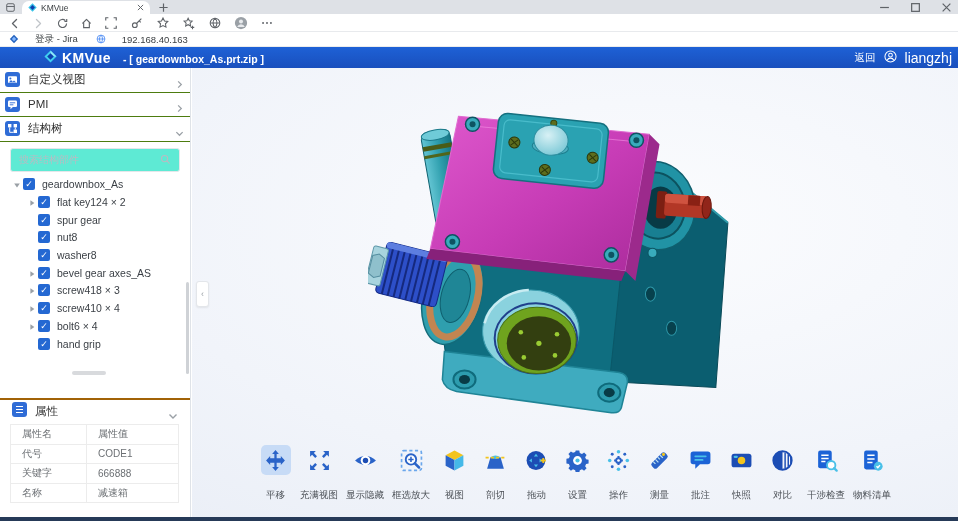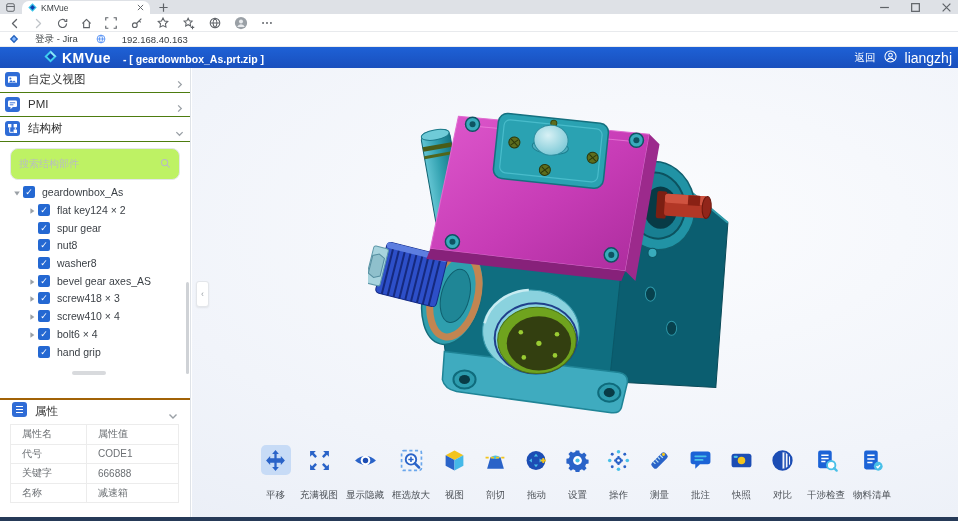--- a/index.html
+++ b/index.html
@@ -40,21 +40,21 @@
   #header-right { margin-left:auto; margin-right:6px; display:flex; align-items:center; gap:8px; }
   #back-link { font-size:10.5px; cursor:pointer; }
   #username { font-size:14px; }
 
   
   #sidebar { position:absolute; top:68px; left:0; width:191px; bottom:4px; background:#fff; border-right:1px solid #dfe3e8; }
   .section-row { height:24.5px; display:flex; align-items:center; padding:0 5px; border-bottom:1px solid #4d7c0f; cursor:pointer; }
   .section-row .lbl { flex:1; font-size:11.5px; color:#333; margin-left:8px; }
   .section-row .ic { width:15px; height:15px; }
   .chev { width:10px; height:10px; }
-  #search-box { margin:6px 10px 0 10px; height:32px; border:1px solid #e4e7ea; background:#bef264; border-radius:8px;
+  #search-box { margin:6px 10px 0 10px; height:24px; border:1px solid #e4e7ea; background:#5eead4; border-radius:3px;
                 display:flex; align-items:center; padding:0 8px; }
   #search-box input { border:none; outline:none; background:transparent; flex:1; font-size:10px; color:#555;
                       font-family:"Liberation Sans",sans-serif; }
   #search-box input::placeholder { color:#b8bcc2; }
   #tree { margin-top:4px; }
   .tree-row { height:17.7px; display:flex; align-items:center; cursor:pointer; }
   .tree-row .caret { width:13px; text-align:center; }
   .tree-row .caret svg { display:inline-block; vertical-align:middle; }
   .cb { width:12px; height:12px; background:#2468d2; border-radius:2px; color:#fff; font-size:9px; line-height:12px;
         text-align:center; margin-right:7px; flex:none; }

